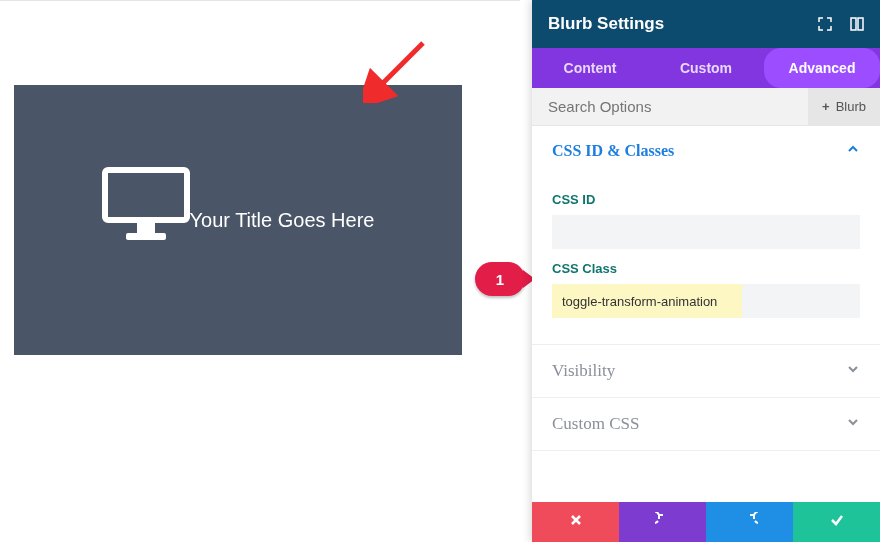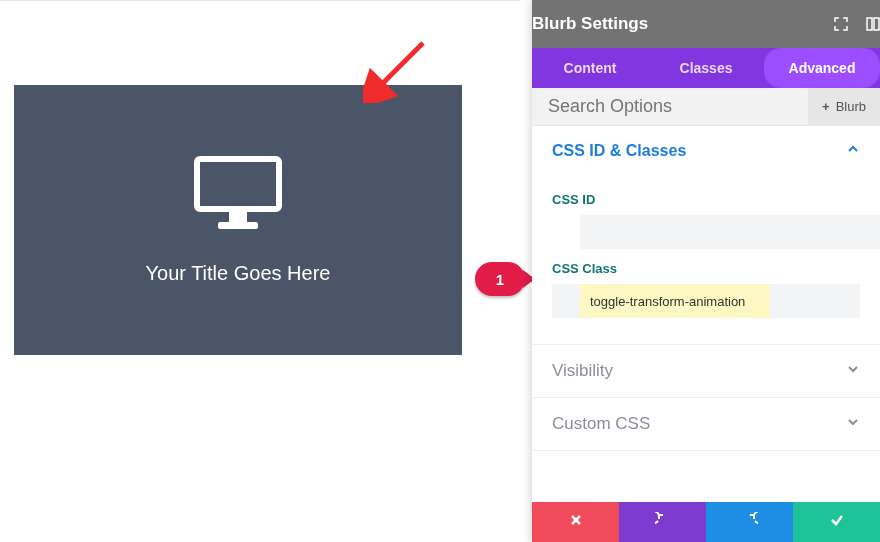--- a/index.html
+++ b/index.html
@@ -15,21 +15,21 @@
     position: absolute;
     left: 0; top: 0; width: 520px; height: 542px;
     border-top: 1px solid #e5e5e5;
   }
   .blurb-preview {
     position: absolute;
     left: 14px; top: 84px;
     width: 448px; height: 270px;
     background: #4a5568;
     display: flex;
-    flex-direction: column;
+    flex-direction: row;
     align-items: center;
     justify-content: center;
     color: #fff;
   }
   .blurb-icon { margin-bottom: 28px; }
   .blurb-title { font-size: 20px; font-weight: 400; }
 
   .annot-arrow {
     position: absolute;
     left: 363px; top: 32px;
@@ -57,23 +57,23 @@
 
   .panel {
     position: absolute;
     right: 0; top: 0;
     width: 348px; height: 542px;
     box-shadow: -2px 0 8px rgba(0,0,0,.15);
     display: flex; flex-direction: column;
     background: #fff;
   }
   .panel-header {
-    background: #737373;
+    background: #0c4a6e;
     color: #fff;
-    padding: 14px 0;
+    padding: 14px 16px;
     display: flex; align-items: center; justify-content: space-between;
   }
   .panel-title { font-size: 17px; font-weight: 700; }
   .panel-header-icons { display: flex; gap: 18px; align-items: center; }
   .hdr-icon { width: 14px; height: 14px; display:flex; align-items:center; justify-content:center; cursor:pointer; }
 
   .tabs {
     background: #8236e0;
     display: flex;
   }
@@ -94,55 +94,55 @@
 
   .search-row {
     background: #f2f2f2;
     display: flex; align-items: center;
     padding: 0 0 0 16px;
     height: 38px;
     border-bottom: 1px solid #e6e6e6;
   }
   .search-row input {
     flex: 1; border: none; background: transparent;
-    font-size: 18px; color: #701a75; outline: none;
+    font-size: 15px; color: #701a75; outline: none;
   }
   .filter-btn {
     background: #e6e6e6;
     height: 100%;
     padding: 0 14px;
     display: flex; align-items: center; gap: 6px;
     font-size: 13px; color: #555;
     cursor: pointer;
   }
 
   .panel-body {
     flex: 1; overflow-y: auto;
   }
   .section {
     border-bottom: 1px solid #eee;
   }
   .section-header {
     display: flex; align-items: center; justify-content: space-between;
     padding: 16px 20px;
     cursor: pointer;
+    font-family: Liberation Serif, serif;
   }
   .section-header.open .section-title { color: #1d7ee0; font-weight: 600; font-size: 16px; }
   .section-title-collapsed { color: #8a8f99; font-size: 17px; font-weight: 400; }
   .chev { color: #1d7ee0; }
   .chev-grey { color: #8a8f99; }
 
   .section-content { padding: 4px 20px 26px 20px; }
   .field-label { font-size: 13px; color: #0f766e; font-weight: 600; margin: 12px 0 8px 0; }
   .field-input {
     width: 100%; height: 34px;
     background: #f3f4f5; border: none;
     padding: 0 10px; font-size: 13px; color: #333;
     outline: none;
-    margin-left: 28px;
   }
   .field-input.highlight {
     background: #fdf7c3;
     width: 190px;
   }
   .field-wrap { background:#f3f4f5; display:flex; }
 
   .panel-footer {
     display: flex;
     height: 40px;
@@ -198,21 +198,21 @@
         <svg width="14" height="14" viewBox="0 0 14 14" stroke="#fff" stroke-width="1.5" fill="none">
           <rect x="1" y="1" width="5" height="12"></rect>
             <rect x="8" y="1" width="5" height="12"></rect>
         </svg>
       </span>
     </div>
   </div>
 
   <div class="tabs">
     <div class="tab">Content</div>
-    <div class="tab">Classes</div>
+    <div class="tab">Custom</div>
     <div class="tab active">Advanced</div>
   </div>
 
   <div class="search-row">
     <input type="text" placeholder="Search Options" style="">
     <div class="filter-btn">
       <span style="font-weight:600;">+</span>
       <span>Blurb</span>
     </div>
   </div>

